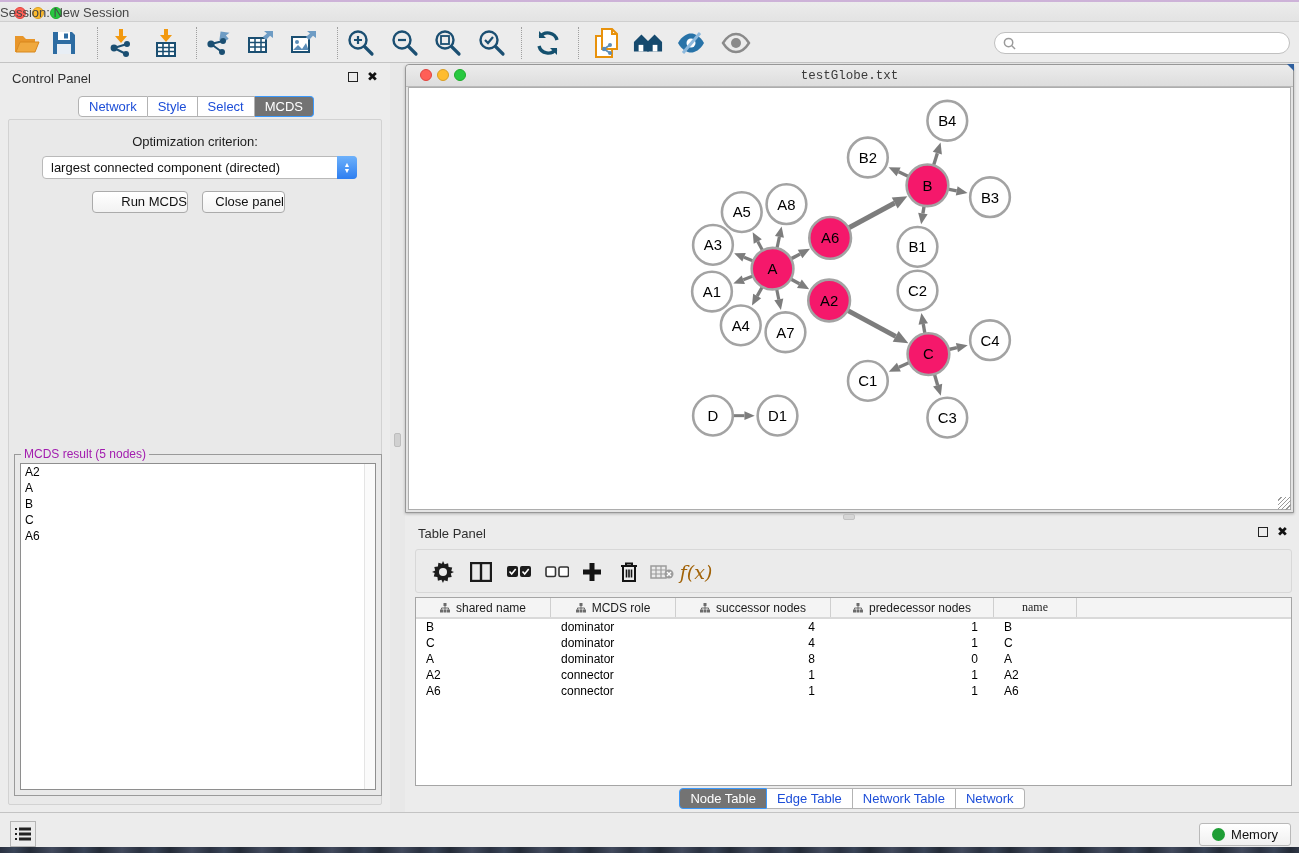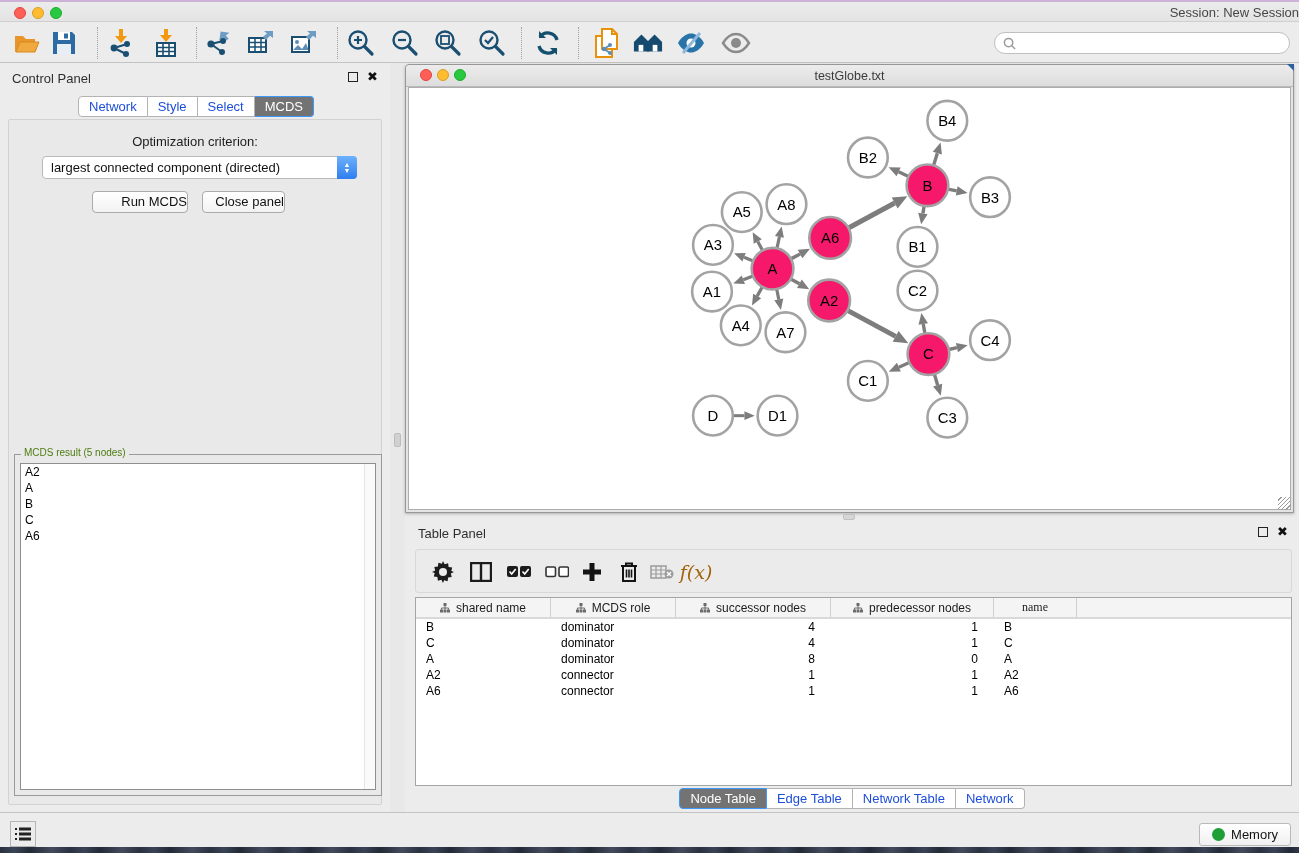--- a/index.html
+++ b/index.html
@@ -3,21 +3,21 @@
 <meta charset="utf-8">
 <style>
   * { margin:0; padding:0; box-sizing:border-box; }
   html,body { width:1299px; height:853px; }
   body { font-family:"Liberation Sans","DejaVu Sans",sans-serif; background:#ececec; position:relative; overflow:hidden; }
   .abs { position:absolute; }
 
   
   #top-edge { left:0; top:0; width:1299px; height:2px; background:#cdb2d8; }
   #titlebar { left:0; top:2px; width:1299px; height:20px; background:linear-gradient(#ececec,#e3e3e3); border-bottom:1px solid #cfcfcf; }
-  #titlebar .title { position:absolute; left:0; right:0; top:3px; text-align:right; font-size:13px; color:#474747; }
+  #titlebar .title { position:absolute; left:0; right:0; top:3px; text-align:left; font-size:13px; color:#474747; }
   .tl { position:absolute; top:5px; width:12px; height:12px; border-radius:50%; }
   .tl.red { background:#ff5f57; border:1px solid #e0443e; }
   .tl.yellow { background:#febc2e; border:1px solid #d89e24; }
   .tl.green { background:#28c840; border:1px solid #1dad2b; }
 
   
   #toolbar { left:0; top:22px; width:1299px; height:41px; background:#ececec; border-bottom:1px solid #c3c3c3; }
   .tbicon { position:absolute; top:6px; width:30px; height:30px; display:flex; align-items:center; justify-content:center; }
   .tbsep { position:absolute; top:5px; width:0; height:32px; border-left:1px dotted #9f9f9f; }
   #search-box { position:absolute; right:9px; top:10px; width:296px; height:22px; background:#fff; border:1px solid #c0c0c0; border-radius:12px; display:flex; align-items:center; padding-left:8px; }
@@ -37,32 +37,32 @@
   .tab.active { background:#737373; color:#fff; border-color:#3b99fc; }
 
   #cp-body { left:8px; top:56px; width:374px; height:686px; background:#e9e9e9; border:1px solid #d2d2d2; border-radius:2px; }
   #opt-label { left:0; right:0; top:71px; text-align:center; font-size:13px; color:#1c1c1c; }
   #criterion { left:42px; top:93px; width:315px; height:23px; background:#fff; border:1px solid #b9b9b9; border-radius:4px; display:flex; align-items:center; }
   #criterion .val { flex:1; font-size:13px; color:#111; padding-left:8px; }
   #criterion .stepper { width:20px; height:23px; margin-right:-1px; background:linear-gradient(#6db1fb,#2e7ef0); border-radius:0 4px 4px 0; display:flex; flex-direction:column; align-items:center; justify-content:center; color:#fff; font-size:7px; line-height:6px; }
   .cpbtn { position:absolute; top:128px; height:22px; background:linear-gradient(#ffffff,#f2f2f2); border:1px solid #ababab; border-radius:4px; font-size:13px; color:#111; text-align:right; line-height:20px; }
 
   #mcds-box { left:14px; top:391px; width:368px; height:342px; border:1px solid #9a9a9a; }
-  #mcds-legend { position:absolute; left:6px; top:-8px; background:#e9e9e9; padding:0 3px; font-size:10px; color:#4d7c0f; }
+  #mcds-legend { position:absolute; left:6px; top:-8px; background:#e9e9e9; padding:0 3px; font-size:12px; color:#a21caf; }
   #mcds-list { position:absolute; left:5px; top:8px; right:5px; bottom:5px; background:#fff; border:1px solid #8e8e8e; overflow:hidden; }
   #mcds-list .item { font-size:12px; color:#000; padding-left:4px; height:16px; line-height:16px; }
   #mcds-scroll { position:absolute; right:0; top:0; bottom:0; width:11px; background:#fafafa; border-left:1px solid #e4e4e4; }
 
   #divider { left:390px; top:63px; width:15px; height:749px; background:#e8e8e8; }
   #divider .handle { position:absolute; left:4px; top:370px; width:7px; height:14px; background:#d0d0d0; border:1px solid #bdbdbd; border-radius:2px; }
 
   
   #net-frame { left:405px; top:64px; width:889px; height:449px; background:#e4e4e4; border:1px solid #979797; border-radius:4px 4px 0 0; box-shadow:0 1px 3px rgba(0,0,0,.25); }
   #net-titlebar { position:absolute; left:0; top:0; right:0; height:22px; background:linear-gradient(#ececec,#dddddd); border-bottom:1px solid #b9b9b9; border-radius:4px 4px 0 0; }
-  #net-titlebar .title { position:absolute; left:0; right:0; top:4px; text-align:center; font-size:12.5px; color:#3a3a3a; }
+  #net-titlebar .title { position:absolute; left:0; right:0; top:4px; text-align:center; font-size:12.5px; color:#3a3a3a;font-family:Liberation Mono, monospace; }
   #net-canvas { position:absolute; left:2px; right:2px; top:22px; bottom:2px; background:#fff; border:1px solid #adadad; }
   #net-canvas svg { width:100%; height:100%; }
   #net-grip { position:absolute; right:2px; bottom:2px; width:13px; height:13px;
     background:repeating-linear-gradient(135deg,transparent,transparent 2px,#9a9a9a 2px,#9a9a9a 3px); }
   #net-corner { position:absolute; right:-1px; top:-1px; width:0; height:0; border-top:7px solid #2f5f9e; border-left:7px solid transparent; }
 
   #split-handle { left:843px; top:514px; width:12px; height:6px; background:#d6d6d6; border:1px solid #c2c2c2; border-radius:2px; }
 
   
   #table-panel { left:405px; top:522px; width:894px; height:290px; background:#ececec; }

